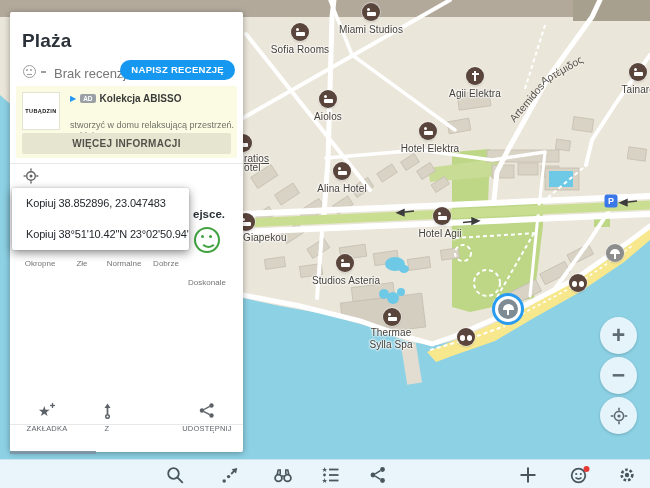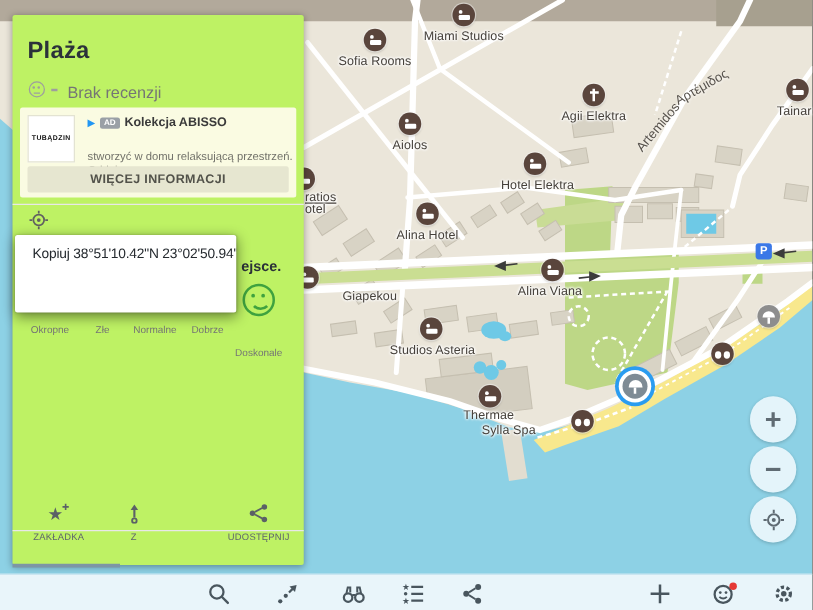--- a/index.html
+++ b/index.html
@@ -47,21 +47,21 @@
   .batt{position:relative;width:8px;height:12px;border:1px solid #55514a;border-radius:1px;margin-top:1px;}
   .batt::before{content:"";position:absolute;left:1.5px;top:-3px;width:3px;height:2px;background:#55514a;}
   .batt::after{content:"";position:absolute;left:0;bottom:0;width:6px;height:4px;background:#55514a;}
   .loc-arrow{width:0;height:0;border-left:4px solid transparent;border-right:4px solid transparent;
     border-bottom:9px solid #55514a;transform:rotate(40deg);opacity:.85;}
   .shot-icon{position:absolute;left:17px;top:2px;width:11px;height:11px;border:1.5px solid #6f6a60;
     border-radius:2px;opacity:.8;}
   .shot-icon::after{content:"";position:absolute;left:2px;top:2px;width:3px;height:3px;border-radius:50%;background:#6f6a60;}
 
   
-  #panel{position:absolute;left:10px;top:12px;width:233px;height:440px;background:#bef264;z-index:10;
+  #panel{position:absolute;left:10px;top:12px;width:233px;height:440px;background:#ffffff;z-index:10;
     border-radius:2px;box-shadow:0 1px 6px rgba(0,0,0,.35);}
   .p-title{position:absolute;left:12px;top:18px;font-size:19px;font-weight:bold;color:#2b323a;letter-spacing:.2px;}
   .rv-smiley{position:absolute;left:13px;top:53px;width:13px;height:13px;border:1.5px solid #9e9e9e;border-radius:50%;}
   .rv-smiley::before{content:"";position:absolute;left:2px;top:3px;width:2px;height:2px;border-radius:50%;background:#9e9e9e;box-shadow:4px 0 0 #9e9e9e;}
   .rv-smiley::after{content:"";position:absolute;left:2.5px;top:7.5px;width:5px;height:1.5px;background:#9e9e9e;}
   .rv-dash{position:absolute;left:31px;top:59px;width:5px;height:1.5px;background:#9e9e9e;}
   .p-noreviews{position:absolute;left:44px;top:54px;font-size:13px;color:#757575;}
   .btn-review{position:absolute;right:8px;top:48px;height:20px;border-radius:11px;background:#1798f0;
     color:#fff;font-size:9.5px;font-weight:bold;padding:0 11px;line-height:20px;letter-spacing:.3px;}
   .ad-card{position:absolute;left:6px;top:74px;width:221px;height:72px;background:#fafbe2;border-radius:2px;}
@@ -213,31 +213,31 @@
     <div class="maplabel" style="left:328px;top:111px;">Aiolos</div>
     <div class="poi m-hotel" style="left:428px;top:131px;"></div>
     <div class="maplabel" style="left:430px;top:143px;">Hotel Elektra</div>
     <div class="poi m-church" style="left:475px;top:76px;"></div>
     <div class="maplabel" style="left:475px;top:88px;">Agii Elektra</div>
     <div class="poi m-hotel" style="left:638px;top:72px;"></div>
     <div class="maplabel" style="left:641px;top:84px;">Tainaron</div>
     <div class="poi m-hotel" style="left:342px;top:171px;"></div>
     <div class="maplabel" style="left:342px;top:183px;">Alina Hotel</div>
     <div class="poi m-hotel" style="left:442px;top:216px;"></div>
-    <div class="maplabel" style="left:440px;top:228px;">Alina Viana</div>
+    <div class="maplabel" style="left:440px;top:228px;">Hotel Agii</div>
     <div class="poi m-hotel" style="left:246px;top:222px;"></div>
-    <div class="maplabel edge" style="left:243px;top:232px;padding-left:31px;">Giapekou</div>
+    <div class="maplabel edge" style="left:243px;top:232px;">Giapekou</div>
     <div class="poi m-hotel" style="left:243px;top:143px;"></div>
     <div class="maplabel edge" style="left:244px;top:153px;text-decoration:underline;">ratios</div>
     <div class="maplabel edge" style="left:244px;top:162px;">otel</div>
     <div class="poi m-hotel" style="left:345px;top:263px;"></div>
     <div class="maplabel" style="left:346px;top:275px;">Studios Asteria</div>
     <div class="poi m-hotel" style="left:392px;top:317px;"></div>
     <div class="maplabel" style="left:391px;top:327px;">Thermae</div>
-    <div class="maplabel" style="left:391px;top:339px;margin-left:16px;">Sylla Spa</div>
+    <div class="maplabel" style="left:391px;top:339px;">Sylla Spa</div>
     <div class="poi m-binoc" style="left:466px;top:337px;"></div>
     <div class="poi m-binoc" style="left:578px;top:283px;"></div>
     <div class="poi m-umbrella" style="left:615px;top:253px;"></div>
     <div class="poi m-umbrella m-selected" style="left:508px;top:309px;"></div>
     <div class="parking" style="left:611px;top:201px;">P</div>
 
     
     <div class="mapbtn" style="left:600px;top:317px;">
         <span>+</span>
       </div>
@@ -257,20 +257,21 @@
       </svg>
     </div>
   </div>
 
 
   <div id="panel">
     <div class="p-title">Plaża</div>
     <span class="rv-smiley"></span>
     <span class="rv-dash"></span>
     <div class="p-noreviews">Brak recenzji</div>
+    <div class="btn-review">NAPISZ RECENZJĘ</div>
 
     <div class="ad-card">
       <div class="ad-logo">TUBĄDZIN</div>
       <div class="ad-line1">
         <span class="ad-play">▶</span>
         <span class="ad-badge">AD</span>
         <span class="ad-title">Kolekcja ABISSO</span>
       </div>
       <div class="ad-body">
         <br><span>stworzyć w domu relaksującą przestrzeń. Oddaj...</span>
@@ -327,20 +328,21 @@
           <line x1="6" y1="7.5" x2="11.7" y2="4.4" stroke="#5b6166" stroke-width="1.4"></line>
           <line x1="6" y1="9.6" x2="11.7" y2="12.7" stroke="#5b6166" stroke-width="1.4"></line>
         </svg>
         <span class="lbl">UDOSTĘPNIJ</span>
       </div>
     </div>
   </div>
   <div class="scrollbar"></div>
 
   <div id="ctxmenu">
+    <div class="ctx-item">Kopiuj 38.852896, 23.047483</div>
     <div class="ctx-item">Kopiuj 38°51'10.42"N 23°02'50.94"E</div>
   </div>
 
   <div id="toolbar">
     <div class="tb-icon" style="left:164px;">
       <svg width="20" height="20" viewBox="0 0 20 20">
         <circle cx="8.5" cy="8.5" r="5.3" fill="none" stroke="#49565e" stroke-width="1.8"></circle>
         <line x1="12.6" y1="12.6" x2="17.3" y2="17.3" stroke="#49565e" stroke-width="1.9" stroke-linecap="round"></line>
       </svg>
     </div>

